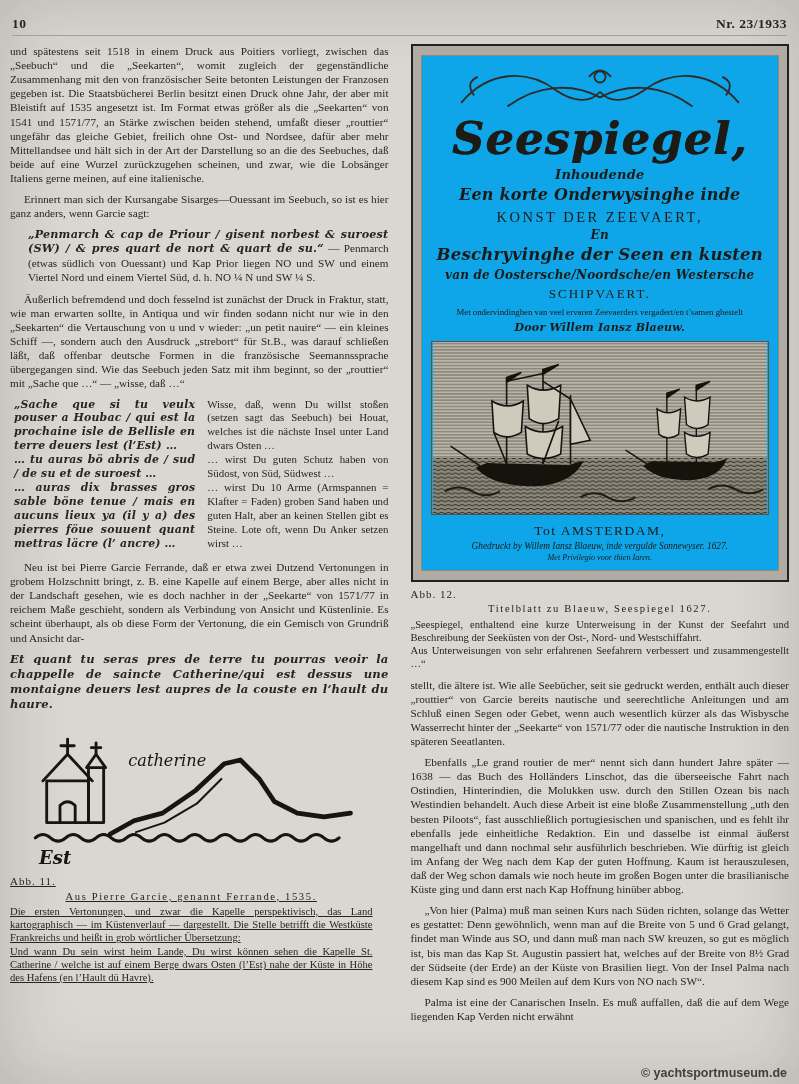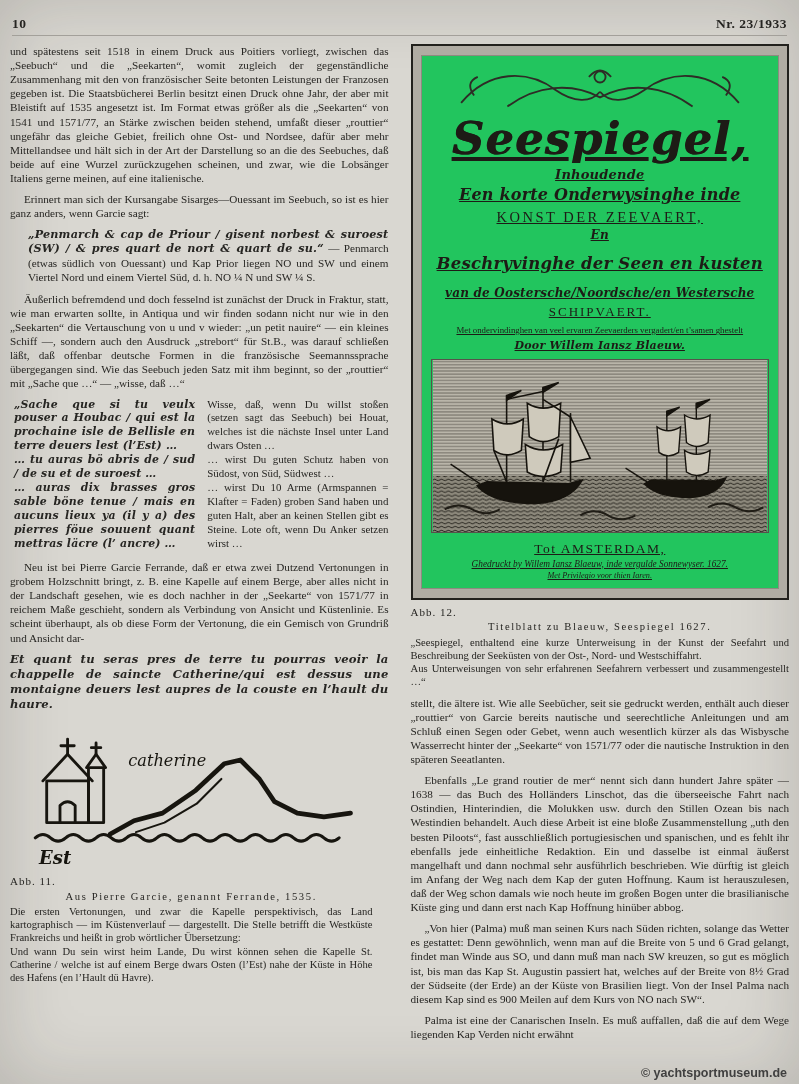--- a/index.html
+++ b/index.html
@@ -26,47 +26,47 @@
   .gothic {
     font-family:"DejaVu Serif", serif; font-weight:bold; font-style:italic;
     letter-spacing:0.2px;
   }
   .two-col-quote { display:flex; gap:12px; margin:4px 0 9px 4px; }
   .two-col-quote > div { width:50%; font-size:10.9px; line-height:1.28; }
   .pre { white-space:pre-line; }
   .gothic-block { font-size:11.6px; line-height:1.3; text-indent:0 !important; margin:4px 0 10px 0 !important; }
 
   figure { margin:0; }
-  .fig11 { text-align:center; margin:2px 16px 0 0; }
+  .fig11 { text-align:center; margin:2px 16px 0 0;text-decoration:underline; }
   .fig11 svg { display:block; margin:0 auto; }
   .caption { font-size:10.6px; line-height:1.25; margin-top:3px; }
   .cap-num { text-align:left; letter-spacing:1px; font-size:11px; }
   .cap-spaced { text-align:center; letter-spacing:1.6px; font-size:10.6px; margin:1px 0 2px 0; }
   .cap-text { text-align:justify; }
 
   
   .titlepage-photo {
     box-sizing:border-box; width:100%; border:2px solid #22211d;
     background:#b0aca3; padding:9px 8px;
   }
   .tp-inner {
-    background:#22c55e; border:1px solid #8e8a80;
-    padding:8px 6px 6px 6px; text-align:center; color:#1d1b16;text-decoration:underline;
+    background:#0ea5e9; border:1px solid #8e8a80;
+    padding:8px 6px 6px 6px; text-align:center; color:#1d1b16;
   }
   .tp-flourish { display:block; margin:0 auto; }
   .tp-title {
     font-family:"DejaVu Serif", serif; font-weight:bold; font-style:italic;
     font-size:45px; line-height:1.0; margin:2px 0 6px 0; letter-spacing:1px;
     text-shadow:0.6px 0 0 #1d1b16;
   }
   .tp-l1 { font-size:13px; margin:2px 0; }
   .tp-l2 { font-size:16px; margin:2px 0; }
   .tp-l3 { font-size:14.5px; letter-spacing:2.5px; margin:2px 0; font-family:"Liberation Serif",serif; }
   .tp-l4 { font-size:12px; margin:1px 0; }
-  .tp-l5 { font-size:16.5px; margin:11px 0; }
+  .tp-l5 { font-size:16.5px; margin:2px 0; }
   .tp-l6 { font-size:12px; margin:1px 0; }
   .tp-l7 { font-size:13px; letter-spacing:2px; margin:3px 0 5px 0; }
   .tp-l8 { font-size:8.8px; line-height:1.2; margin:2px 14px 3px 14px; }
   .tp-l9 { font-size:11px; margin:1px 0 6px 0; }
   .tp-ships { display:block; margin:0 auto; border:1px solid #56534b; }
   .tp-imp1 { font-size:13.5px; letter-spacing:1.5px; margin:7px 0 2px 0; }
   .tp-imp2 { font-size:9.3px; font-style:italic; }
   .tp-imp3 { font-size:8.2px; font-style:italic; margin-top:1px; }
 
   .fig12-caption { margin:6px 0 7px 0; }

